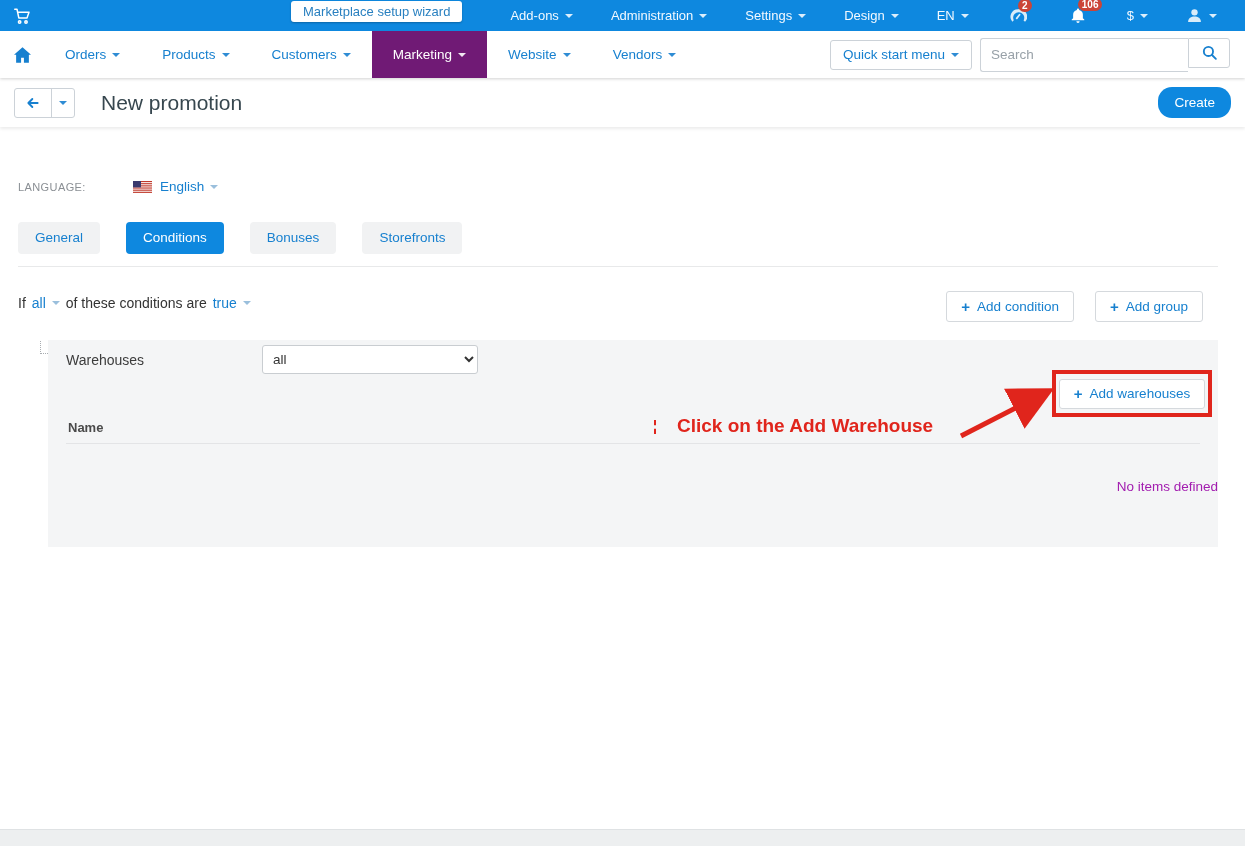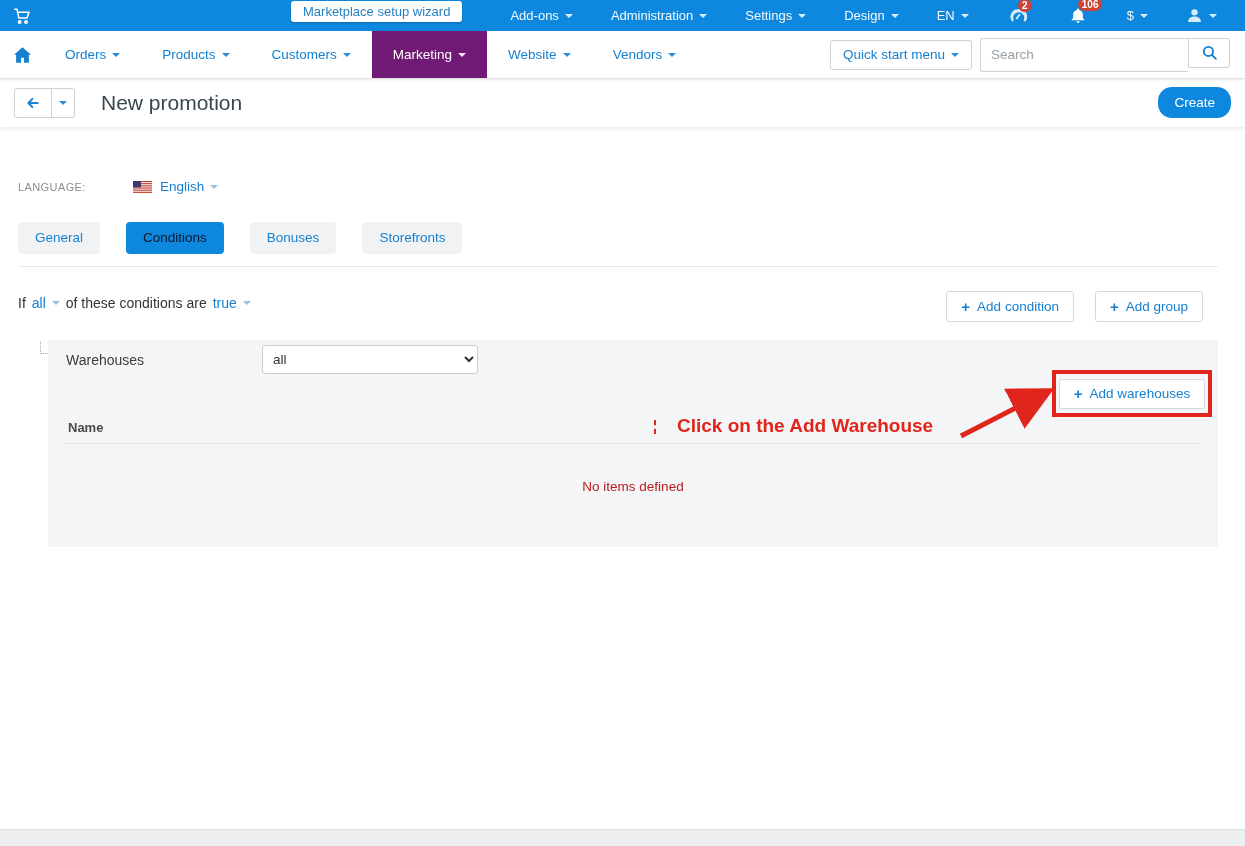--- a/index.html
+++ b/index.html
@@ -82,21 +82,21 @@
   }
   
   .lang-row { position:absolute; top:179px; left:18px; display:flex; align-items:center; }
   .lang-label { font-size:11px; color:#8a8f94; letter-spacing:.4px; width:115px; }
   .lang-link { margin-left:8px; color:#1780cf; font-size:13.5px; display:flex; align-items:center; cursor:pointer; }
   .tabs { position:absolute; top:222px; left:18px; display:flex; gap:26px; }
   .tab {
     height:32px; line-height:32px; padding:0 17px; border-radius:4px;
     background:#f1f2f3; color:#1780cf; font-size:13.5px; cursor:pointer;
   }
-  .tab.active { background:#0e88df; color:#0f172a; }
+  .tab.active { background:#0e88df; color:#ffffff; }
   .hdivider { position:absolute; top:266px; left:18px; width:1200px; height:1px; background:#e8e9ea; }
   .cond-row { position:absolute; top:295px; left:18px; display:flex; align-items:center; font-size:14px; color:#333;text-align:right; }
   .cond-link { color:#1780cf; display:inline-flex; align-items:center; cursor:pointer; margin:0 6px; }
   .cond-link .caret { border-top-color:#8fb8d8; }
   .cond-buttons { position:absolute; top:291px; right:42px; display:flex; gap:21px; }
   .btn-outline {
     height:31px; padding:0 14px; background:#fff; border:1px solid #d5d9dd; border-radius:3px;
     color:#1780cf; font-size:13.5px; display:flex; align-items:center; gap:7px; cursor:pointer;
     font-family:"Liberation Sans", sans-serif; white-space:nowrap;
   }
@@ -114,21 +114,21 @@
   .highlight-box {
     position:absolute; left:1004px; top:30px; width:160px; height:47px;
     border:4px solid #e0251c; display:flex; align-items:center; justify-content:center;
   }
   .add-wh-btn { width:146px; height:30px; justify-content:center; }
   .col-header { position:absolute; left:20px; top:80px; font-size:13px; font-weight:bold; color:#4a4a4a; }
   .col-divider { position:absolute; left:18px; top:103px; width:1134px; height:1px; background:#e3e4e6; }
   .anno-dash { position:absolute; left:606px; top:80px; height:14px; width:0; border-left:2px dashed #e0251c; }
   .anno-text { position:absolute; left:629px; top:75px; font-size:19px; font-weight:bold; color:#e0251c; white-space:nowrap; }
   .anno-arrow { position:absolute; left:905px; top:42px; }
-  .empty-text { position:absolute; left:0; top:139px; width:100%; text-align:center; color:#b91c1c; font-size:13.5px; }
+  .empty-text { position:absolute; left:0; top:139px; width:100%; text-align:right; color:#a21caf; font-size:13.5px; }
   
   .footer { position:absolute; left:0; right:0; bottom:0; height:17px; background:#edeff0; border-top:1px solid #dfe2e4; }
 </style>
 </head>
 <body>
 
 <div class="topbar">
   <span class="cart-wrap">
     <svg width="19" height="18" viewBox="0 0 24 24" fill="none" stroke="#fff" stroke-width="2" stroke-linecap="round" stroke-linejoin="round">
         <circle cx="9.5" cy="20" r="1.6"></circle>

